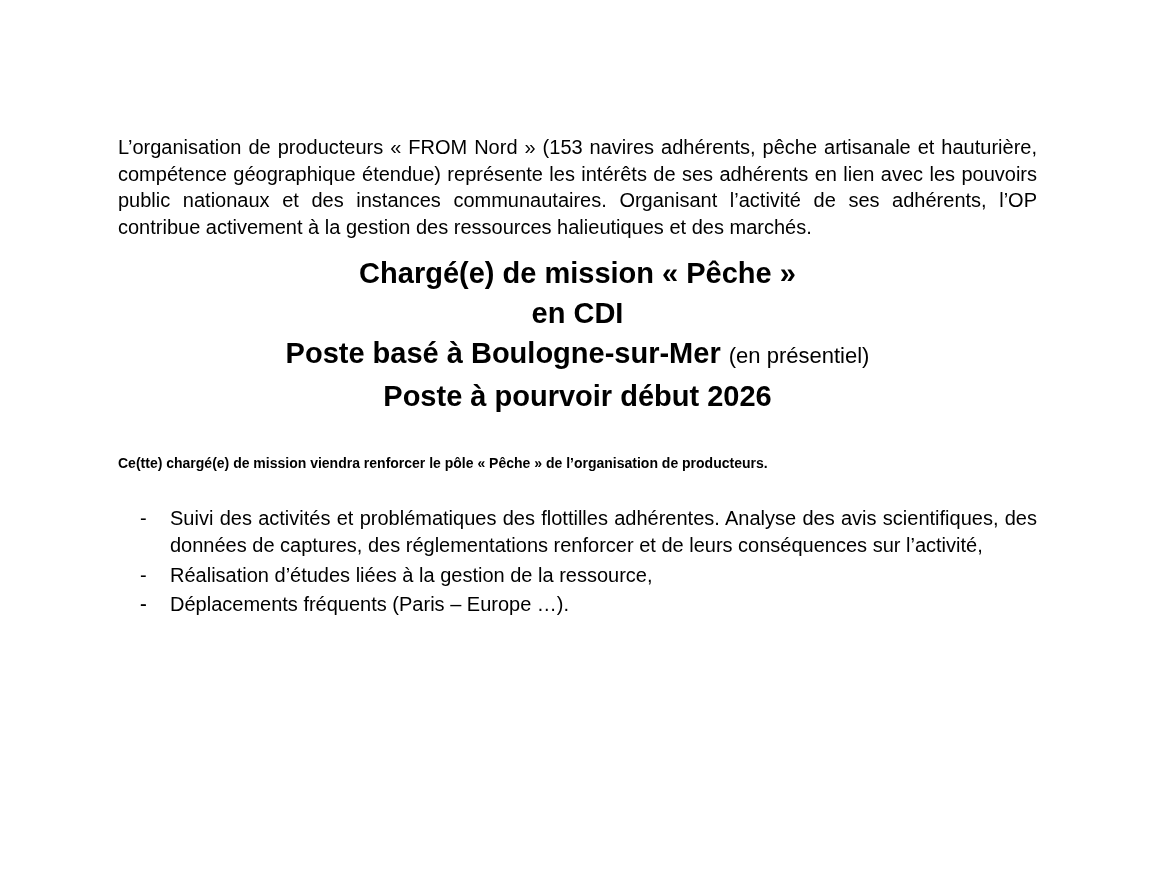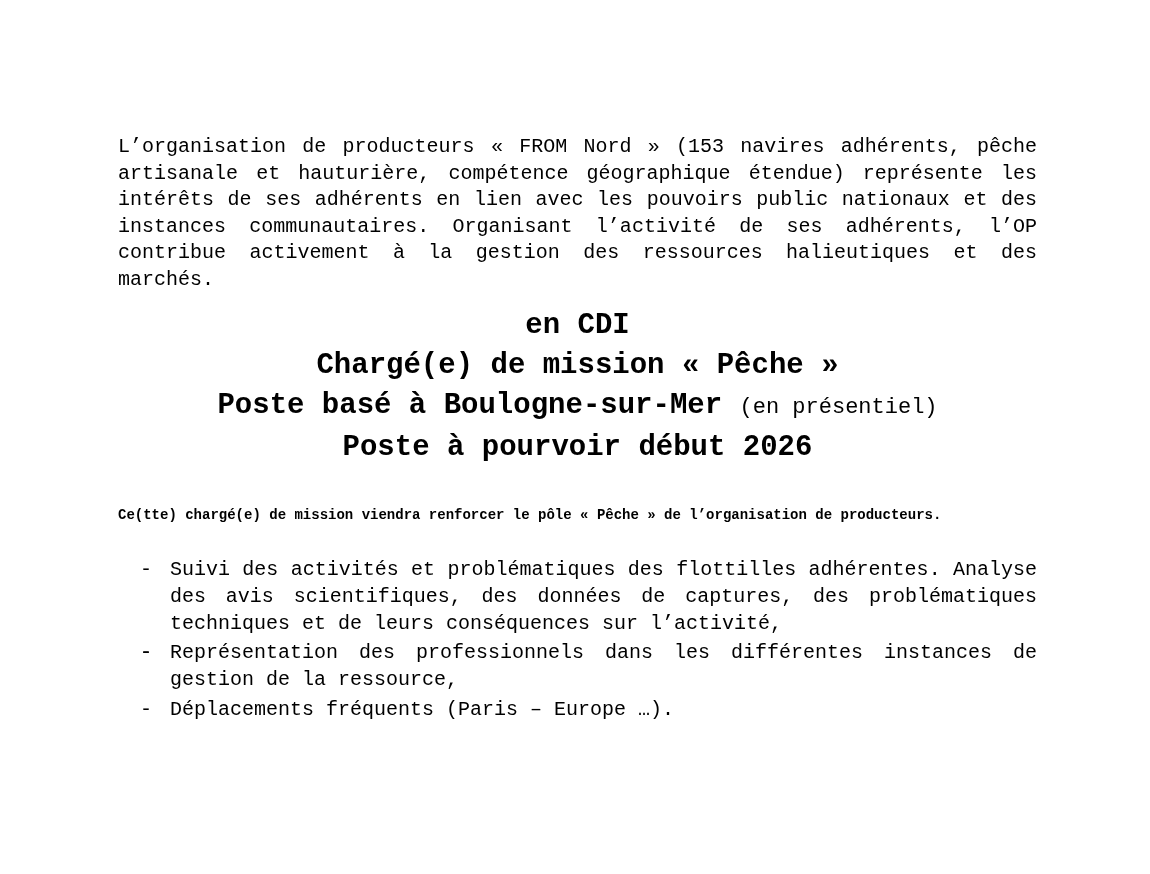--- a/index.html
+++ b/index.html
@@ -6,21 +6,21 @@
     margin: 0;
     padding: 0;
     background: #ffffff;
   }
   .page {
     position: relative;
     width: 1150px;
     height: 874px;
     background: #ffffff;
     overflow: hidden;
-    font-family: Liberation Mono, monospace;
+    font-family: Liberation Sans, sans-serif;
     color: #000000;
   }
   .content {
     position: absolute;
     left: 118px;
     top: 0;
     width: 919px;
   }
   .intro {
     margin: 134px 0 0 0;
@@ -92,40 +92,40 @@
 </head>
 <body>
 
 <div class="page">
   <div class="content">
 
     <p class="intro">L’organisation de producteurs « FROM Nord » (153 navires adhérents, pêche artisanale et hauturière, compétence géographique étendue) représente les intérêts de ses adhérents en lien avec les pouvoirs public nationaux et des instances communautaires. Organisant l’activité de ses adhérents, l’OP contribue activement à la gestion des ressources halieutiques et des marchés.</p>
 
 
     <div class="headline">
+      <p class="headline-line">Chargé(e) de mission « Pêche »</p>
       <p class="headline-line">en CDI</p>
-      <p class="headline-line">Chargé(e) de mission « Pêche »</p>
       <p class="headline-line"><span>Poste basé à Boulogne-sur-Mer</span> <span class="headline-note">(en présentiel)</span></p>
       <p class="headline-line">Poste à pourvoir début 2026</p>
     </div>
 
     <p class="role">Ce(tte) chargé(e) de mission viendra renforcer le pôle « Pêche » de l’organisation de producteurs.</p>
 
 
     <ul class="missions-list">
       <li>
         <span class="bullet-dash">-</span>
-        <span>Suivi des activités et problématiques des flottilles adhérentes. Analyse des avis scientifiques, des données de captures, des problématiques techniques et de leurs conséquences sur l’activité,</span>
+        <span>Suivi des activités et problématiques des flottilles adhérentes. Analyse des avis scientifiques, des données de captures, des réglementations renforcer et de leurs conséquences sur l’activité,</span>
       </li>
       <li>
         <span class="bullet-dash">-</span>
+        <span>Réalisation d’études liées à la gestion de la ressource,</span>
       </li>
       <li>
         <span class="bullet-dash">-</span>
-        <span>Représentation des professionnels dans les différentes instances de gestion de la ressource,</span>
       </li>
       <li>
         <span class="bullet-dash">-</span>
         <span>Déplacements fréquents (Paris – Europe …).</span>
       </li>
     </ul>
 
   </div>
 </div>
 

